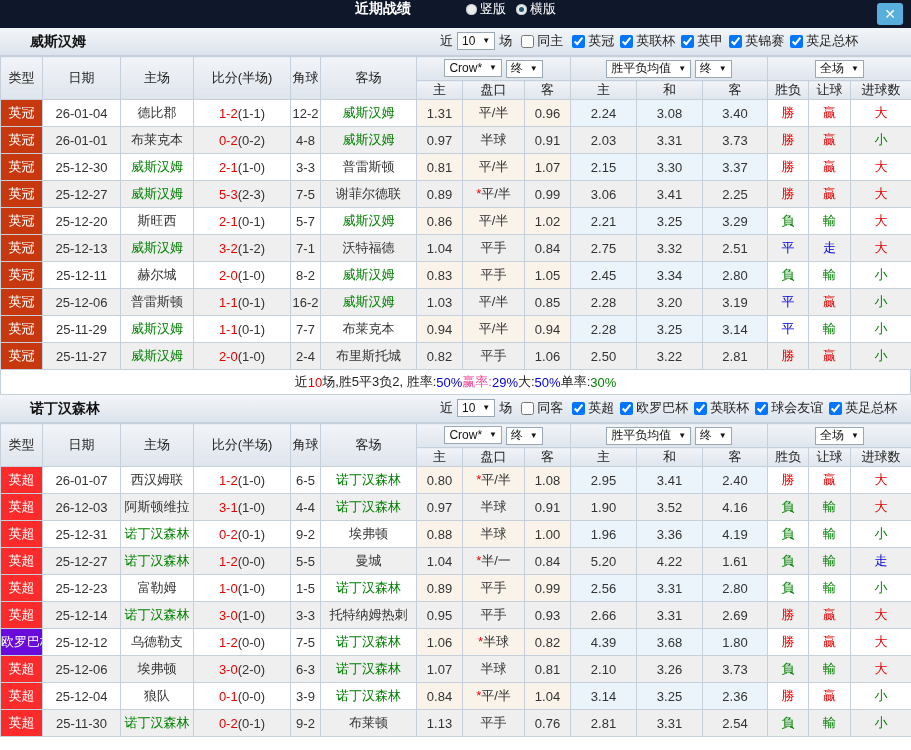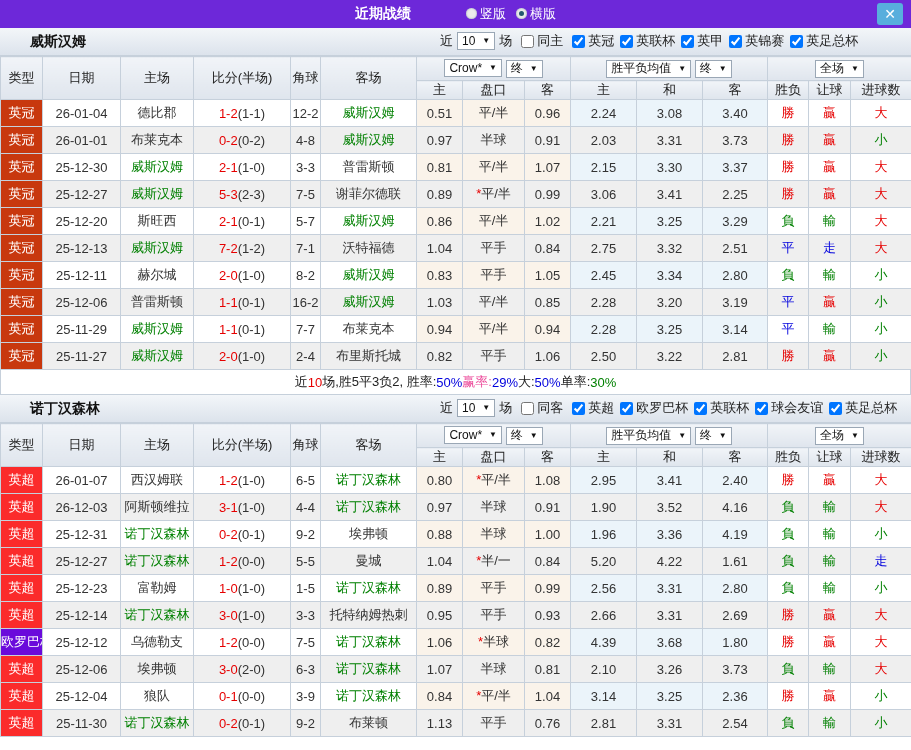--- a/index.html
+++ b/index.html
@@ -5,22 +5,22 @@
   * { box-sizing: border-box; }
   html,body { margin:0; padding:0; }
   body {
     width:911px; height:750px; overflow:hidden; background:#fff;
     font-family:"Liberation Sans","DejaVu Sans",sans-serif; color:#333;
   }
   .window { width:911px; height:750px; overflow:hidden; }
 
   
   .titlebar {
-    height:28px; background:#6d28d9; position:relative;
-    display:flex; align-items:center; justify-content:center; color:#fff;gap:45px;
+    height:28px; background:#0f172a; position:relative;
+    display:flex; justify-content:center; color:#fff;gap:45px;
   }
   .title { font-weight:bold; font-size:14px; }
   .mode-label { display:inline-flex; align-items:center; gap:3px; font-size:13px; margin-left:10px; cursor:pointer; }
   .radio {
     width:11px; height:11px; border-radius:50%; background:#ececec;
     display:inline-block; position:relative; box-shadow:inset 0 0 2px #8ca0ad;
   }
   .radio.sel::after {
     content:""; position:absolute; left:3px; top:3px; width:5px; height:5px;
     border-radius:50%; background:#23586f;
@@ -188,21 +188,21 @@
         </tr>
       </thead>
       <tbody>
           <tr>
             <td class="type" style="background: rgb(200, 56, 14);">英冠</td>
             <td>26-01-04</td>
             <td>德比郡</td>
             <td><span class="score-main">1-2</span><span class="score-half">(1-1)</span></td>
             <td>12-2</td>
             <td class="team-green">威斯汉姆</td>
-            <td class="odds">0.51</td>
+            <td class="odds">1.31</td>
             <td class="odds">平/半</td>
             <td class="odds">0.96</td>
             <td class="avg">2.24</td>
             <td class="avg">3.08</td>
             <td class="avg">3.40</td>
             <td style="color: rgb(230, 0, 0);">勝</td>
             <td style="color: rgb(230, 0, 0);">贏</td>
             <td style="color: rgb(230, 0, 0);">大</td>
           </tr>
           <tr>
@@ -270,21 +270,21 @@
             <td class="avg">3.25</td>
             <td class="avg">3.29</td>
             <td style="color: rgb(0, 128, 0);">負</td>
             <td style="color: rgb(0, 128, 0);">輸</td>
             <td style="color: rgb(230, 0, 0);">大</td>
           </tr>
           <tr>
             <td class="type" style="background: rgb(200, 56, 14);">英冠</td>
             <td>25-12-13</td>
             <td class="team-green">威斯汉姆</td>
-            <td><span class="score-main">7-2</span><span class="score-half">(1-2)</span></td>
+            <td><span class="score-main">3-2</span><span class="score-half">(1-2)</span></td>
             <td>7-1</td>
             <td>沃特福德</td>
             <td class="odds">1.04</td>
             <td class="odds">平手</td>
             <td class="odds">0.84</td>
             <td class="avg">2.75</td>
             <td class="avg">3.32</td>
             <td class="avg">2.51</td>
             <td style="color: rgb(0, 0, 221);">平</td>
             <td style="color: rgb(0, 0, 221);">走</td>

